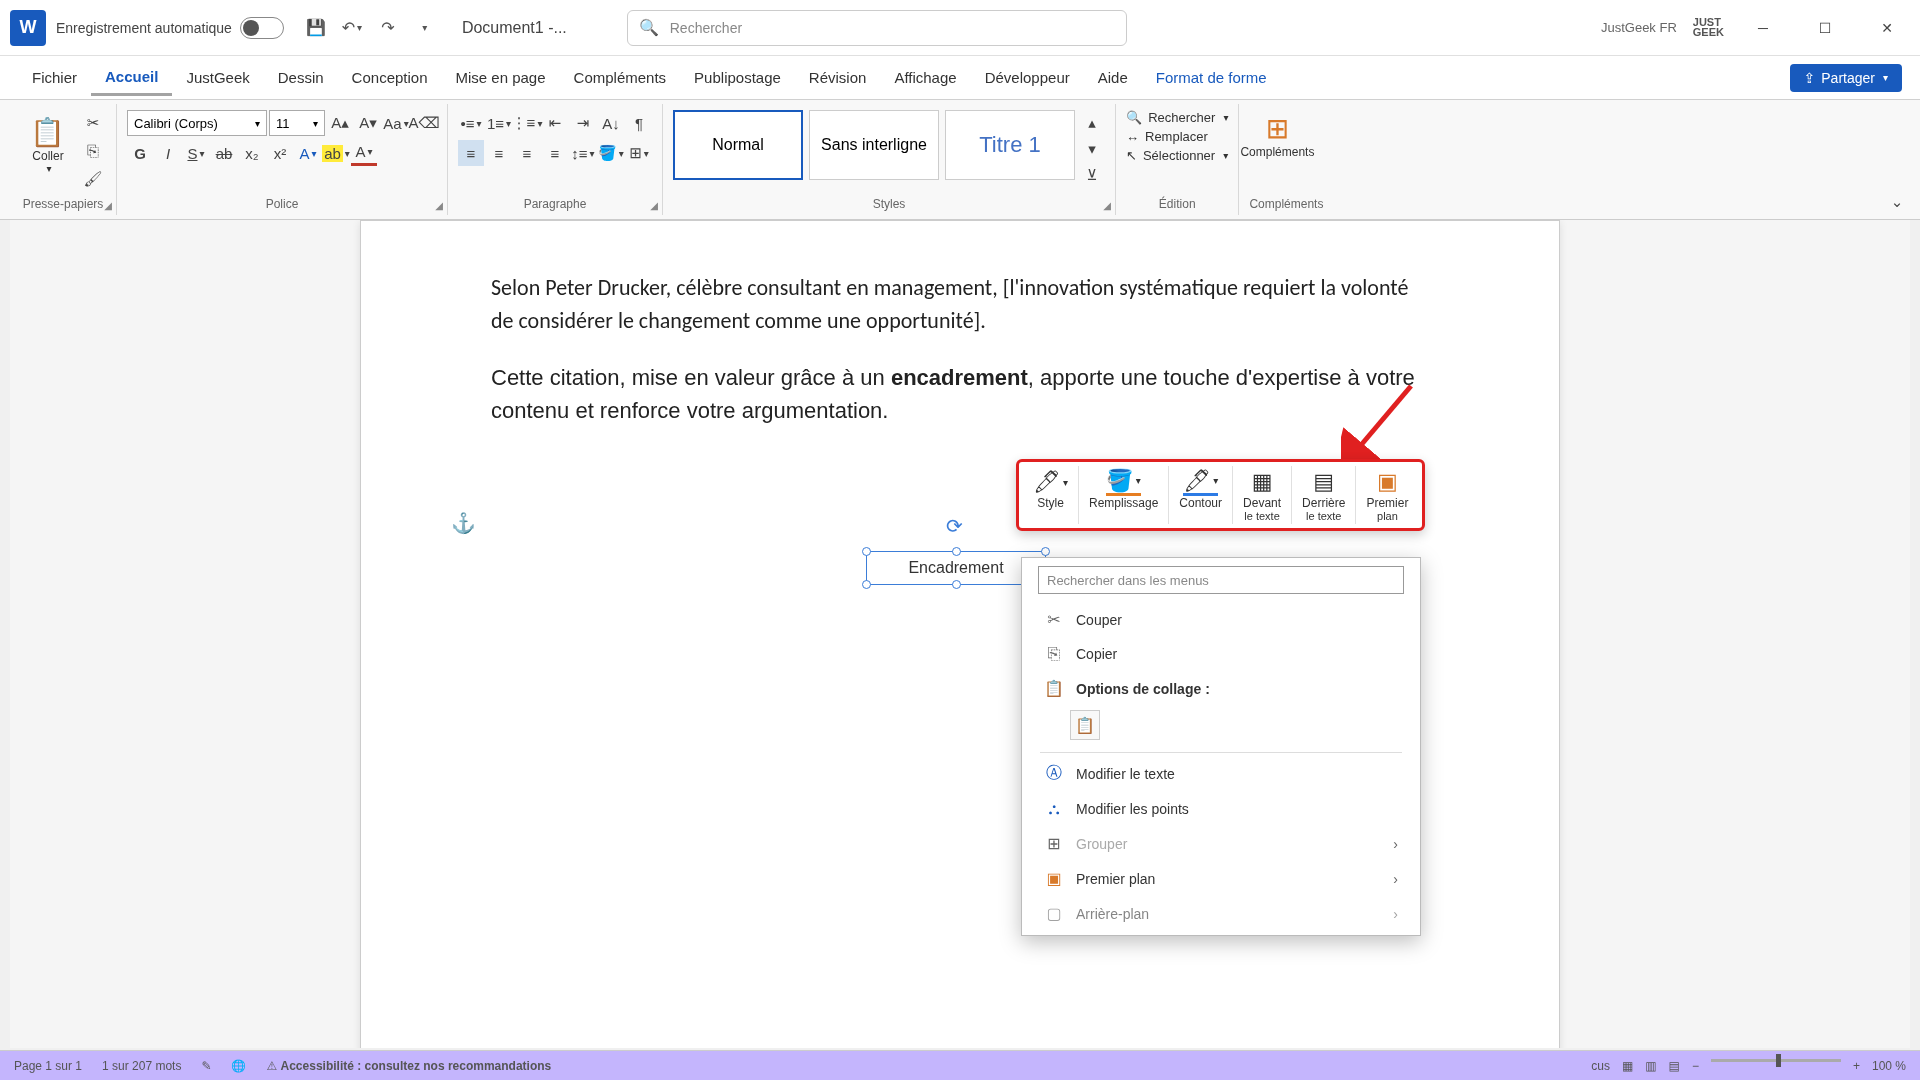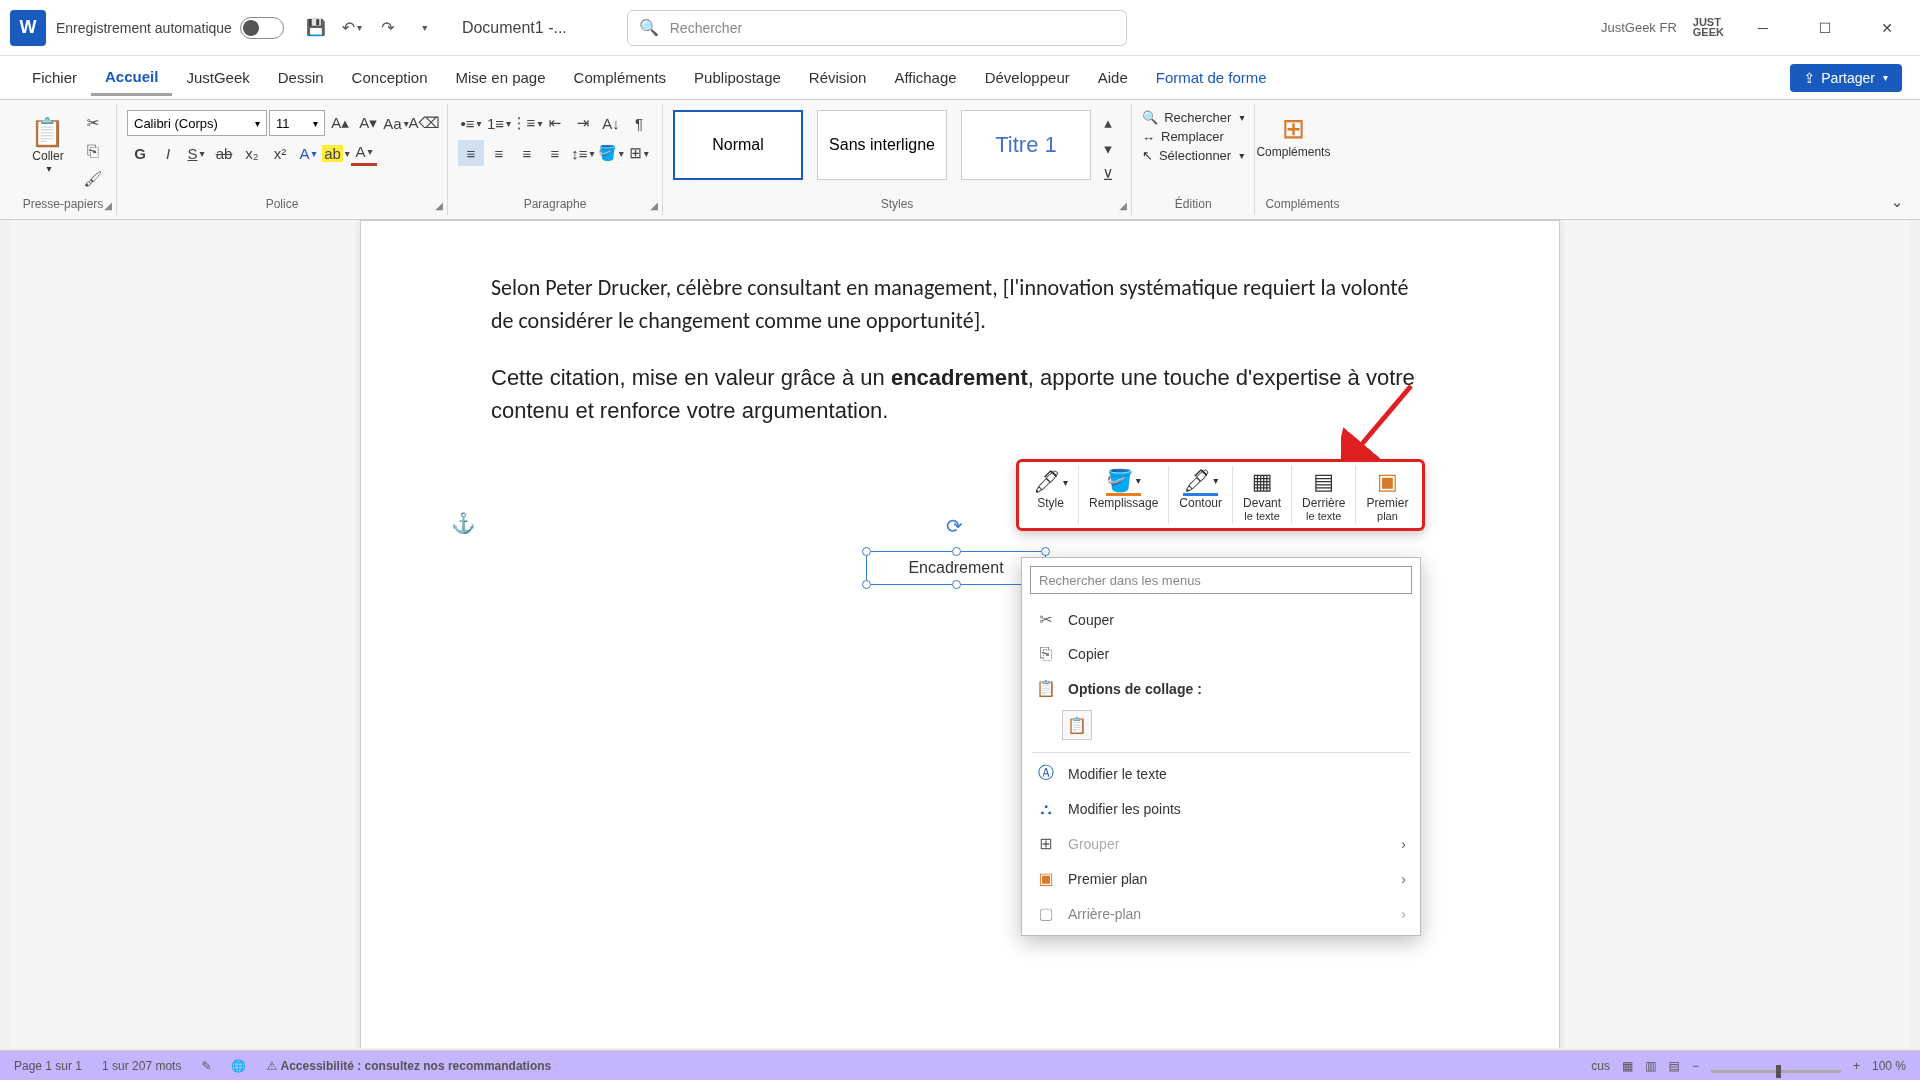--- a/index.html
+++ b/index.html
@@ -32,21 +32,21 @@
 .group-label { text-align: center; font-size: 12px; color: #666; margin-top: auto; padding-bottom: 2px; }
 .group-content { display: flex; align-items: flex-start; gap: 4px; padding-top: 4px; }
 .dialog-launcher { position: absolute; bottom: 4px; right: 4px; font-size: 10px; color: #888; }
 
 .big-btn { display: flex; flex-direction: column; align-items: center; width: 56px; font-size: 12px; color: #333; padding-top: 6px; }
 .big-btn .icon { font-size: 28px; }
 
 .font-combo { border: 1px solid #aaa; height: 26px; font-size: 13px; padding: 0 6px; background: #fff; display: flex; align-items: center; justify-content: space-between; }
 .small-icon { width: 26px; height: 26px; display: flex; align-items: center; justify-content: center; font-size: 15px; color: #444; }
 
-.style-gallery { display: flex; gap: 14px; border-radius: 29px; }
+.style-gallery { display: flex; gap: 6px; border-radius: 29px; }
 .style-item { width: 130px; height: 70px; border: 1px solid #ccc; display: flex; align-items: center; justify-content: center; font-size: 16px; background: #fff; }
 .style-item.selected { border: 2px solid #185abd; }
 .style-title { color: #4472c4; font-size: 22px; }
 
 .editing-col { display: flex; flex-direction: column; gap: 4px; padding-top: 4px; }
 .edit-btn { display: flex; align-items: center; gap: 6px; font-size: 13px; color: #333; }
 
 .workspace { position: absolute; top: 220px; left: 10px; right: 10px; bottom: 32px; background: #f5f5f5; overflow: hidden; }
 .page { position: absolute; left: 350px; top: 0; width: 1200px; height: 900px; background: #fff; border: 1px solid #ccc; box-shadow: 0 2px 8px rgba(0,0,0,0.1); padding: 50px 130px; }
 .para { font-size: 22px; line-height: 1.5; color: #222; margin-bottom: 24px; font-family: Calibri, sans-serif; }
@@ -61,33 +61,33 @@
 .rotate-handle { position: absolute; top: -38px; left: 50%; margin-left: -10px; color: #3b7dd8; font-size: 20px; }
 
 .mini-toolbar { position: absolute; left: 655px; top: 238px; background: #fff; border: 3px solid #e02020; border-radius: 6px; display: flex; padding: 4px; box-shadow: 0 4px 12px rgba(0,0,0,0.2); }
 .mini-item { display: flex; flex-direction: column; align-items: center; padding: 2px 10px; font-size: 12px; color: #333; border-right: 1px solid #e0e0e0; }
 .mini-item:last-child { border-right: none; }
 .mini-item .micon { font-size: 22px; height: 28px; display: flex; align-items: center; }
 .mini-item .mlabel2 { font-size: 11px; }
 
 .arrow-annotation { position: absolute; left: 980px; top: 160px; width: 80px; height: 80px; pointer-events: none; }
 
-.context-menu { position: absolute; left: 660px; top: 336px; width: 400px; background: #fff; border: 1px solid #bbb; box-shadow: 0 6px 20px rgba(0,0,0,0.25); padding: 4px 0; }
+.context-menu { position: absolute; left: 660px; top: 336px; width: 400px; background: #fff; border: 1px solid #bbb; box-shadow: 0 6px 20px rgba(0,0,0,0.25); padding: 4px 8px; }
 .menu-search { margin: 4px 8px 8px 8px; border: 1px solid #999; height: 28px; padding: 0 8px; font-size: 13px; color: #888; display: flex; align-items: center; background: #fff; }
 .menu-item { display: flex; align-items: center; padding: 8px 14px; font-size: 14px; color: #333; gap: 12px; }
 .menu-item.bold-item { font-weight: 600; }
 .menu-item.disabled { color: #aaa; }
 .menu-item .micon { width: 20px; text-align: center; color: #666; font-size: 16px; }
 .menu-item .arrow { margin-left: auto; color: #666; }
 .menu-sep { height: 1px; background: #ddd; margin: 2px 10px; }
 .paste-opts { padding: 4px 40px 10px 40px; }
 .paste-opt { width: 30px; height: 30px; border: 1px solid #ccc; display: inline-flex; align-items: center; justify-content: center; background: #f8f8f8; }
 
 .statusbar { position: absolute; bottom: 0; left: 0; right: 0; height: 30px; background: #c4b5fd; border-top: 1px solid #ccc; display: flex; align-items: center; padding: 0 14px; font-size: 12px; color: #555; gap: 20px; }
-.statusbar .right { margin-left: auto; display: flex; align-items: flex-end; gap: 12px; }
+.statusbar .right { margin-left: auto; display: flex; align-items: flex-start; gap: 12px; }
 .zoom-slider { width: 130px; height: 3px; background: #aaa; position: relative; }
 .zoom-slider::after { content: ''; position: absolute; left: 50%; top: -5px; width: 5px; height: 13px; background: #555; }
 
 .chev { font-size: 10px; margin-left: 2px; }
 .underline-accent { border-bottom: 3px solid #e67e22; }
 .underline-red { border-bottom: 3px solid #c0392b; }
 .underline-blue { border-bottom: 3px solid #2c7be5; }
 </style>
 </head>
 <body>

